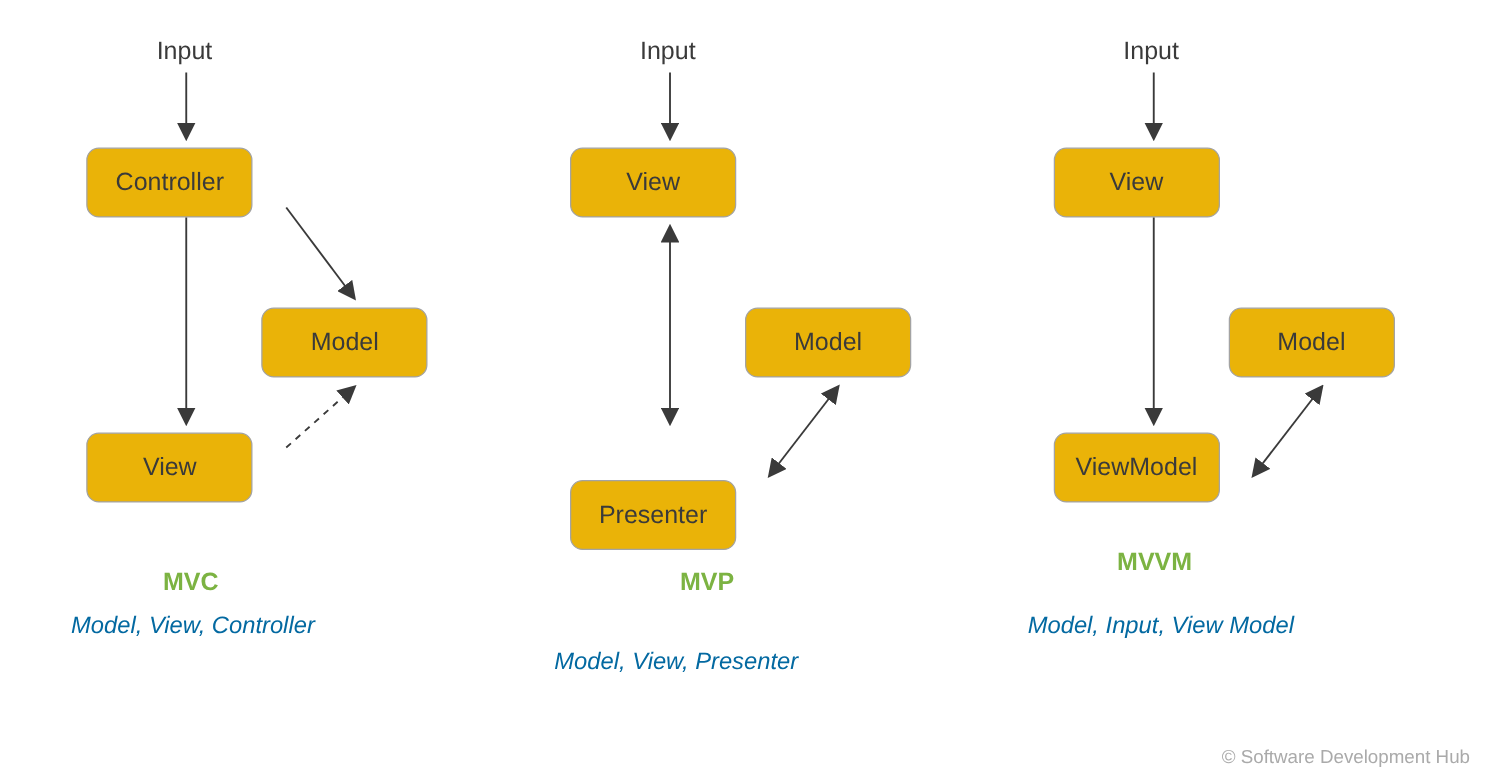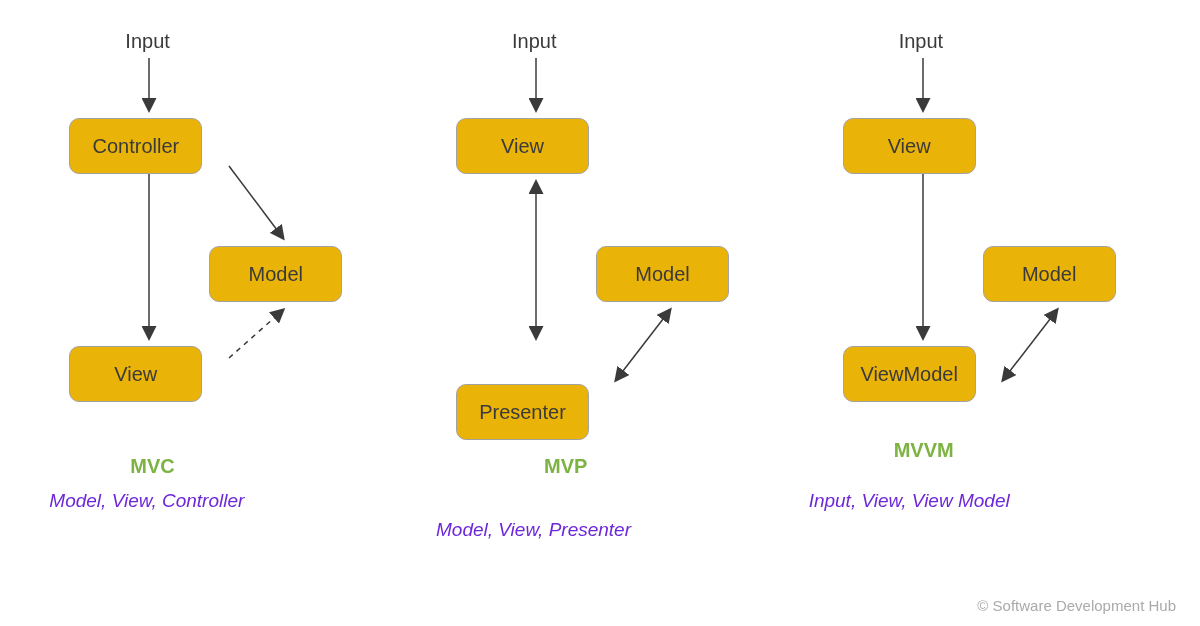--- a/index.html
+++ b/index.html
@@ -47,22 +47,22 @@
     font-size: 20px;
     font-weight: 700;
     color: #7cb342;
     text-align: center;
   }
   .subtitle {
     position: absolute;
     font-size: 19px;
     font-style: italic;
     font-weight: 300;
-    color: #6d28d9;
-    text-align: left;
+    color: #0369a1;
+    text-align: center;
   }
   .copyright {
     position: absolute;
     right: 24px;
     bottom: 12px;
     font-size: 15px;
     color: #aaaaaa;
     font-weight: 300;
     margin-left: 34px;
   }
@@ -145,21 +145,21 @@
     <div class="box" style="left:46px; top:88px;">
       <span>View</span>
     </div>
     <div class="box" style="left:186px; top:216px;">
       <span>Model</span>
     </div>
     <div class="box" style="left:46px; top:316px;">
       <span>ViewModel</span>
     </div>
     <div class="title-green" style="left:97px; top:409px;">MVVM</div>
-    <div class="subtitle" style="left:12px; top:460px; width:240px;">Input, View, View Model</div>
+    <div class="subtitle" style="left:12px; top:460px; width:240px;">Model, Input, View Model</div>
     <svg class="overlay">
       <defs>
         <marker id="ah3" markerWidth="10" markerHeight="10" refX="8" refY="5" orient="auto">
           <path d="M0,0 L10,5 L0,10 Z" fill="#3a3a3a"></path>
         </marker>
         <marker id="ah3s" markerWidth="10" markerHeight="10" refX="2" refY="5" orient="auto">
           <path d="M10,0 L0,5 L10,10 Z" fill="#3a3a3a"></path>
         </marker>
       </defs>
 

